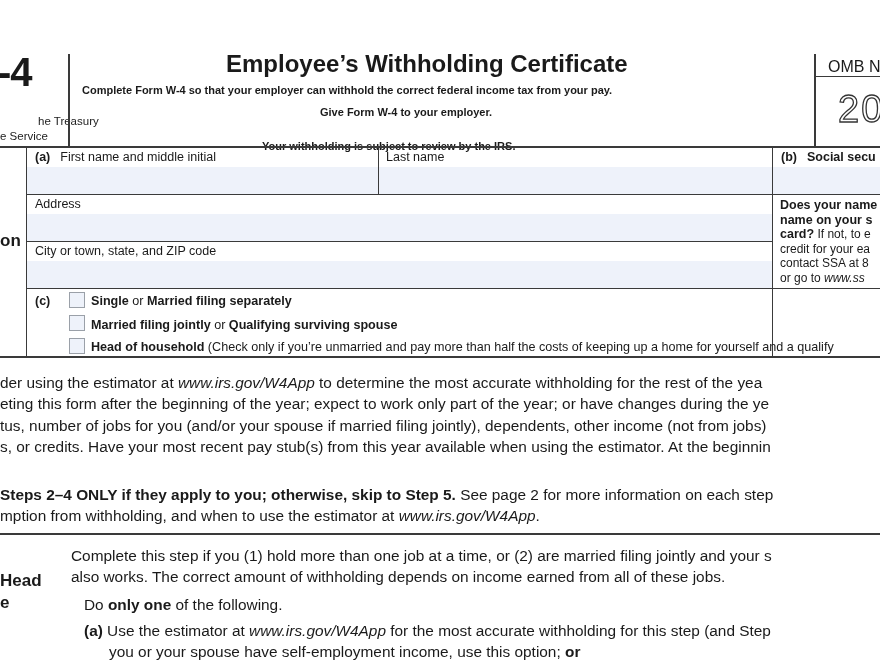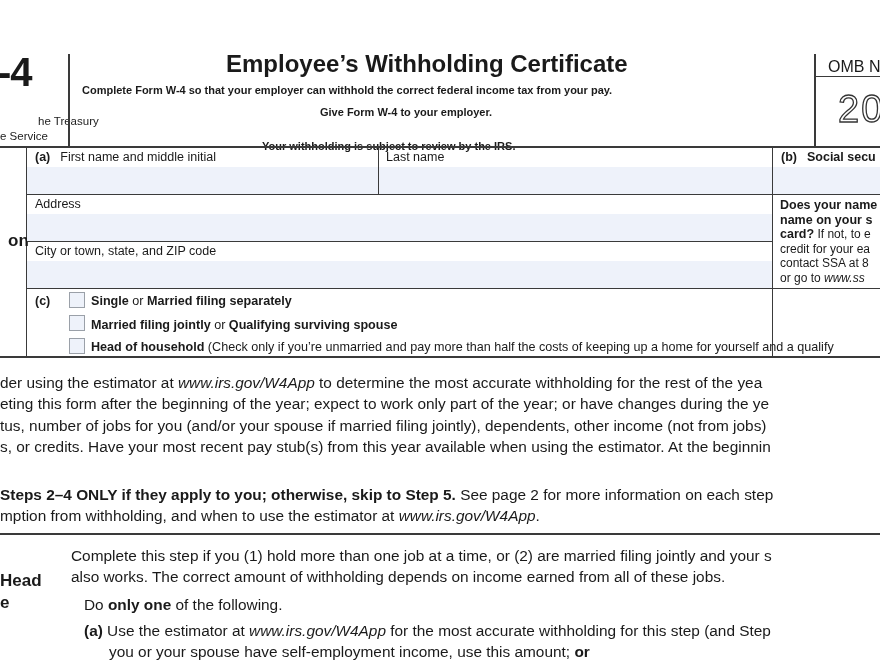--- a/index.html
+++ b/index.html
@@ -48,21 +48,21 @@
 <div class="abs sub" style="left:262px; top:127px;margin-top:13px;">Your withholding is subject to review by the IRS.</div>
 
 <div class="vline" style="left:814px; top:54px; width:2px; height:92px;"></div>
 <div class="abs omb" style="left:828px; top:58px;">OMB No</div>
 <div class="hline" style="left:815px; top:76px; width:65px; height:1px;"></div>
 <div class="abs year" style="left:838px; top:88px;">20</div>
 
 <div class="hline" style="left:0; top:146px; width:880px; height:2px;"></div>
 
 <div class="vline" style="left:26px; top:147px; width:1px; height:210px;"></div>
-<div class="abs stepl" style="left:8px; top:231px;">on</div>
+<div class="abs stepl" style="left:0; top:231px;">on</div>
 
 <div class="fill" style="left:27px; top:167px; width:351px; height:27px;"></div>
 <div class="abs lbl" style="left:35px; top:150px;"><span class="tag">(a)</span><span>First name and middle initial</span></div>
 <div class="vline" style="left:378px; top:147px; width:1px; height:47px;"></div>
 <div class="fill" style="left:379px; top:167px; width:393px; height:27px;"></div>
 <div class="abs lbl" style="left:386px; top:150px;">Last name</div>
 
 <div class="vline" style="left:772px; top:147px; width:1px; height:210px;"></div>
 <div class="fill" style="left:773px; top:167px; width:107px; height:27px;"></div>
 <div class="abs lbl" style="left:781px; top:150px; font-weight:bold;"><span class="tag">(b)</span><span>Social secu</span></div>
@@ -118,14 +118,14 @@
 
 <div class="abs para" style="left:71px; top:545px;">
   <div>Complete this step if you (1) hold more than one job at a time, or (2) are married filing jointly and your s</div>
   <div>also works. The correct amount of withholding depends on income earned from all of these jobs.</div>
 </div>
 
 <div class="abs para" style="left:84px; top:594px;"><span>Do </span><span class="b">only one</span><span> of the following.</span></div>
 
 <div class="abs para" style="left:84px; top:620px;">
   <div><span class="b">(a)</span><span> Use the estimator at </span><span class="i">www.irs.gov/W4App</span><span> for the most accurate withholding for this step (and Step</span></div>
-  <div style="padding-left:25px;"><span>you or your spouse have self-employment income, use this amount; </span><span class="b">or</span></div>
+  <div style="padding-left:25px;"><span>you or your spouse have self-employment income, use this option; </span><span class="b">or</span></div>
 </div>
 
 </body></html>

